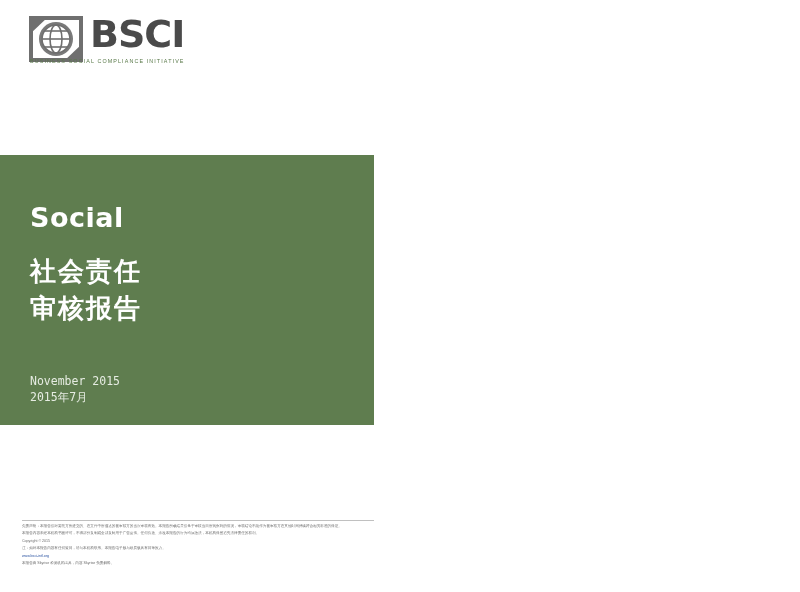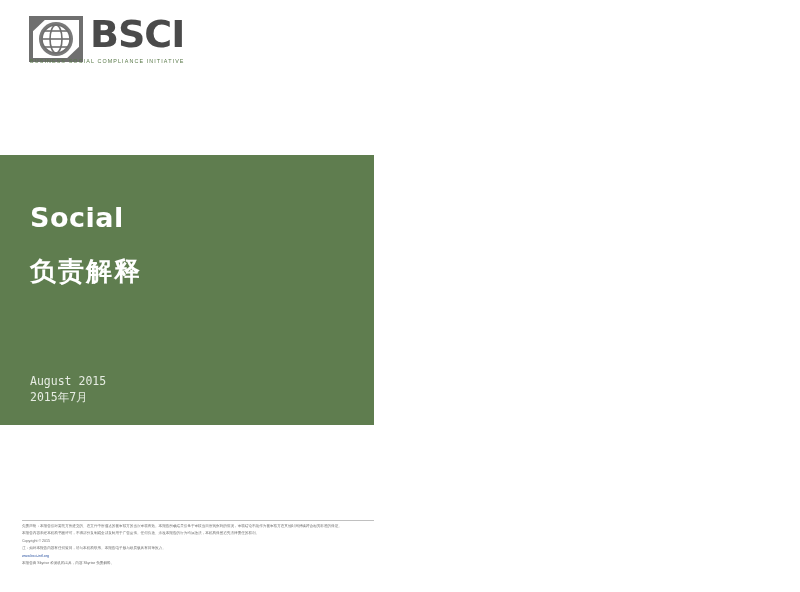--- a/index.html
+++ b/index.html
@@ -185,24 +185,25 @@
       </div>
       <div class="bsci-word">BSCI</div>
     </div>
     <div class="bsci-sub">Business Social Compliance Initiative</div>
 
     <div class="green-block">
       <div class="green-title">
         <div>Social</div>
       </div>
       <div class="green-title-cn">
-        <div>负责解释</div>
+        <div>社会责任</div>
+        <div>审核报告</div>
       </div>
       <div class="green-date">
-        <div>August 2015</div>
+        <div>November 2015</div>
         <div>2015年7月</div>
       </div>
     </div>
 
     <div class="left-footer">
       <div class="rule"></div>
       <p>免责声明：本报告仅对委托方所提交的、在文件中所描述的被审核方的当次审核有效。本报告所载结果仅基于审核当日所观察到的情况，审核结论不能作为被审核方在其他时间持续符合相关标准的保证。</p>
       <p>本报告内容未经本机构书面许可，不得部分复制或全部复制用于广告宣传。任何伪造、涂改本报告的行为均属违法，本机构保留追究法律责任的权利。</p>
       <p>Copyright © 2015</p>
       <p>注：如对本报告内容有任何疑问，请与本机构联系。本报告电子版与纸质版具有同等效力。</p>

